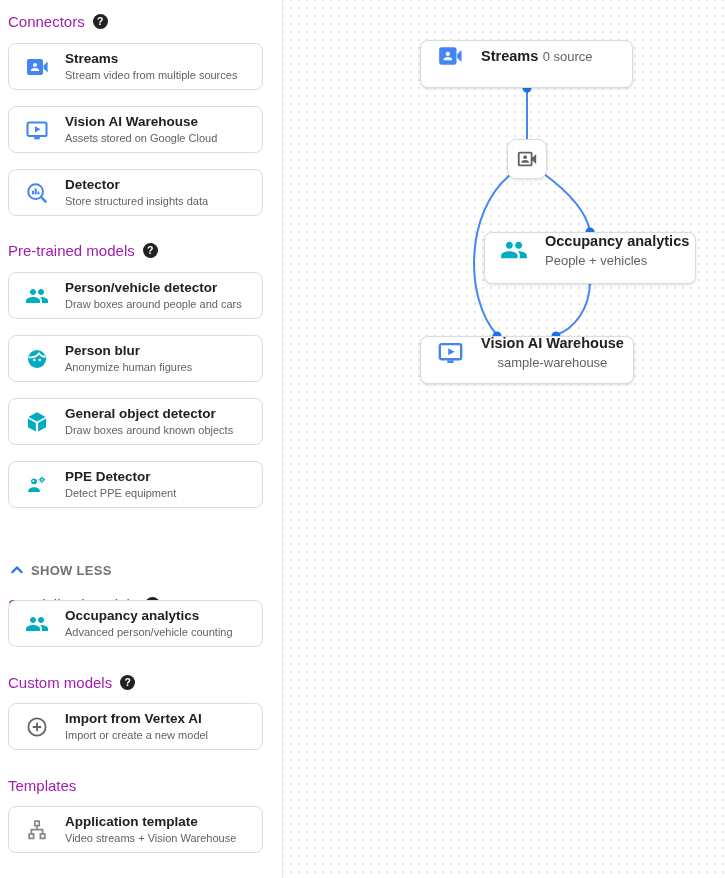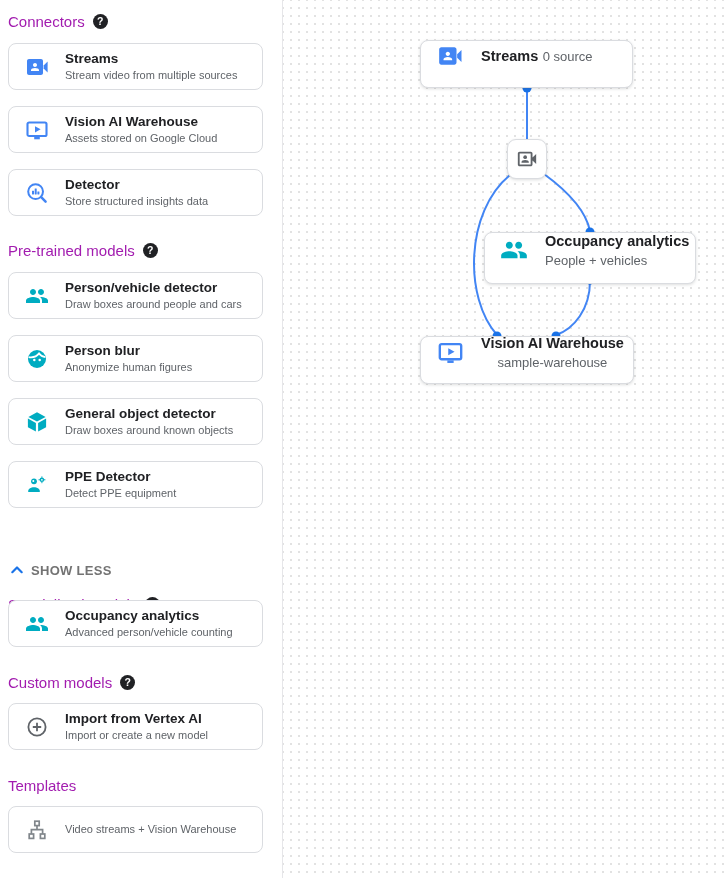--- a/index.html
+++ b/index.html
@@ -286,20 +286,21 @@
       <span>Templates</span>
     </div>
 
     <div class="card" style="top:806px">
       <span class="ic gray" style="color:#80868b">
           <svg width="24" height="24" viewBox="0 0 24 24" fill="currentColor">
             <use href="#i-tree"></use>
           </svg>
         </span>
       <span class="txt">
+        <span class="t">Application template</span>
         <span class="s">Video streams + Vision Warehouse</span>
       </span>
     </div>
 
   </aside>
 
   <main class="canvas">
 
     <svg class="edges" width="442" height="878" viewBox="0 0 442 878">
       <g fill="none" stroke="#4285f4" stroke-width="2" stroke-linecap="round">

